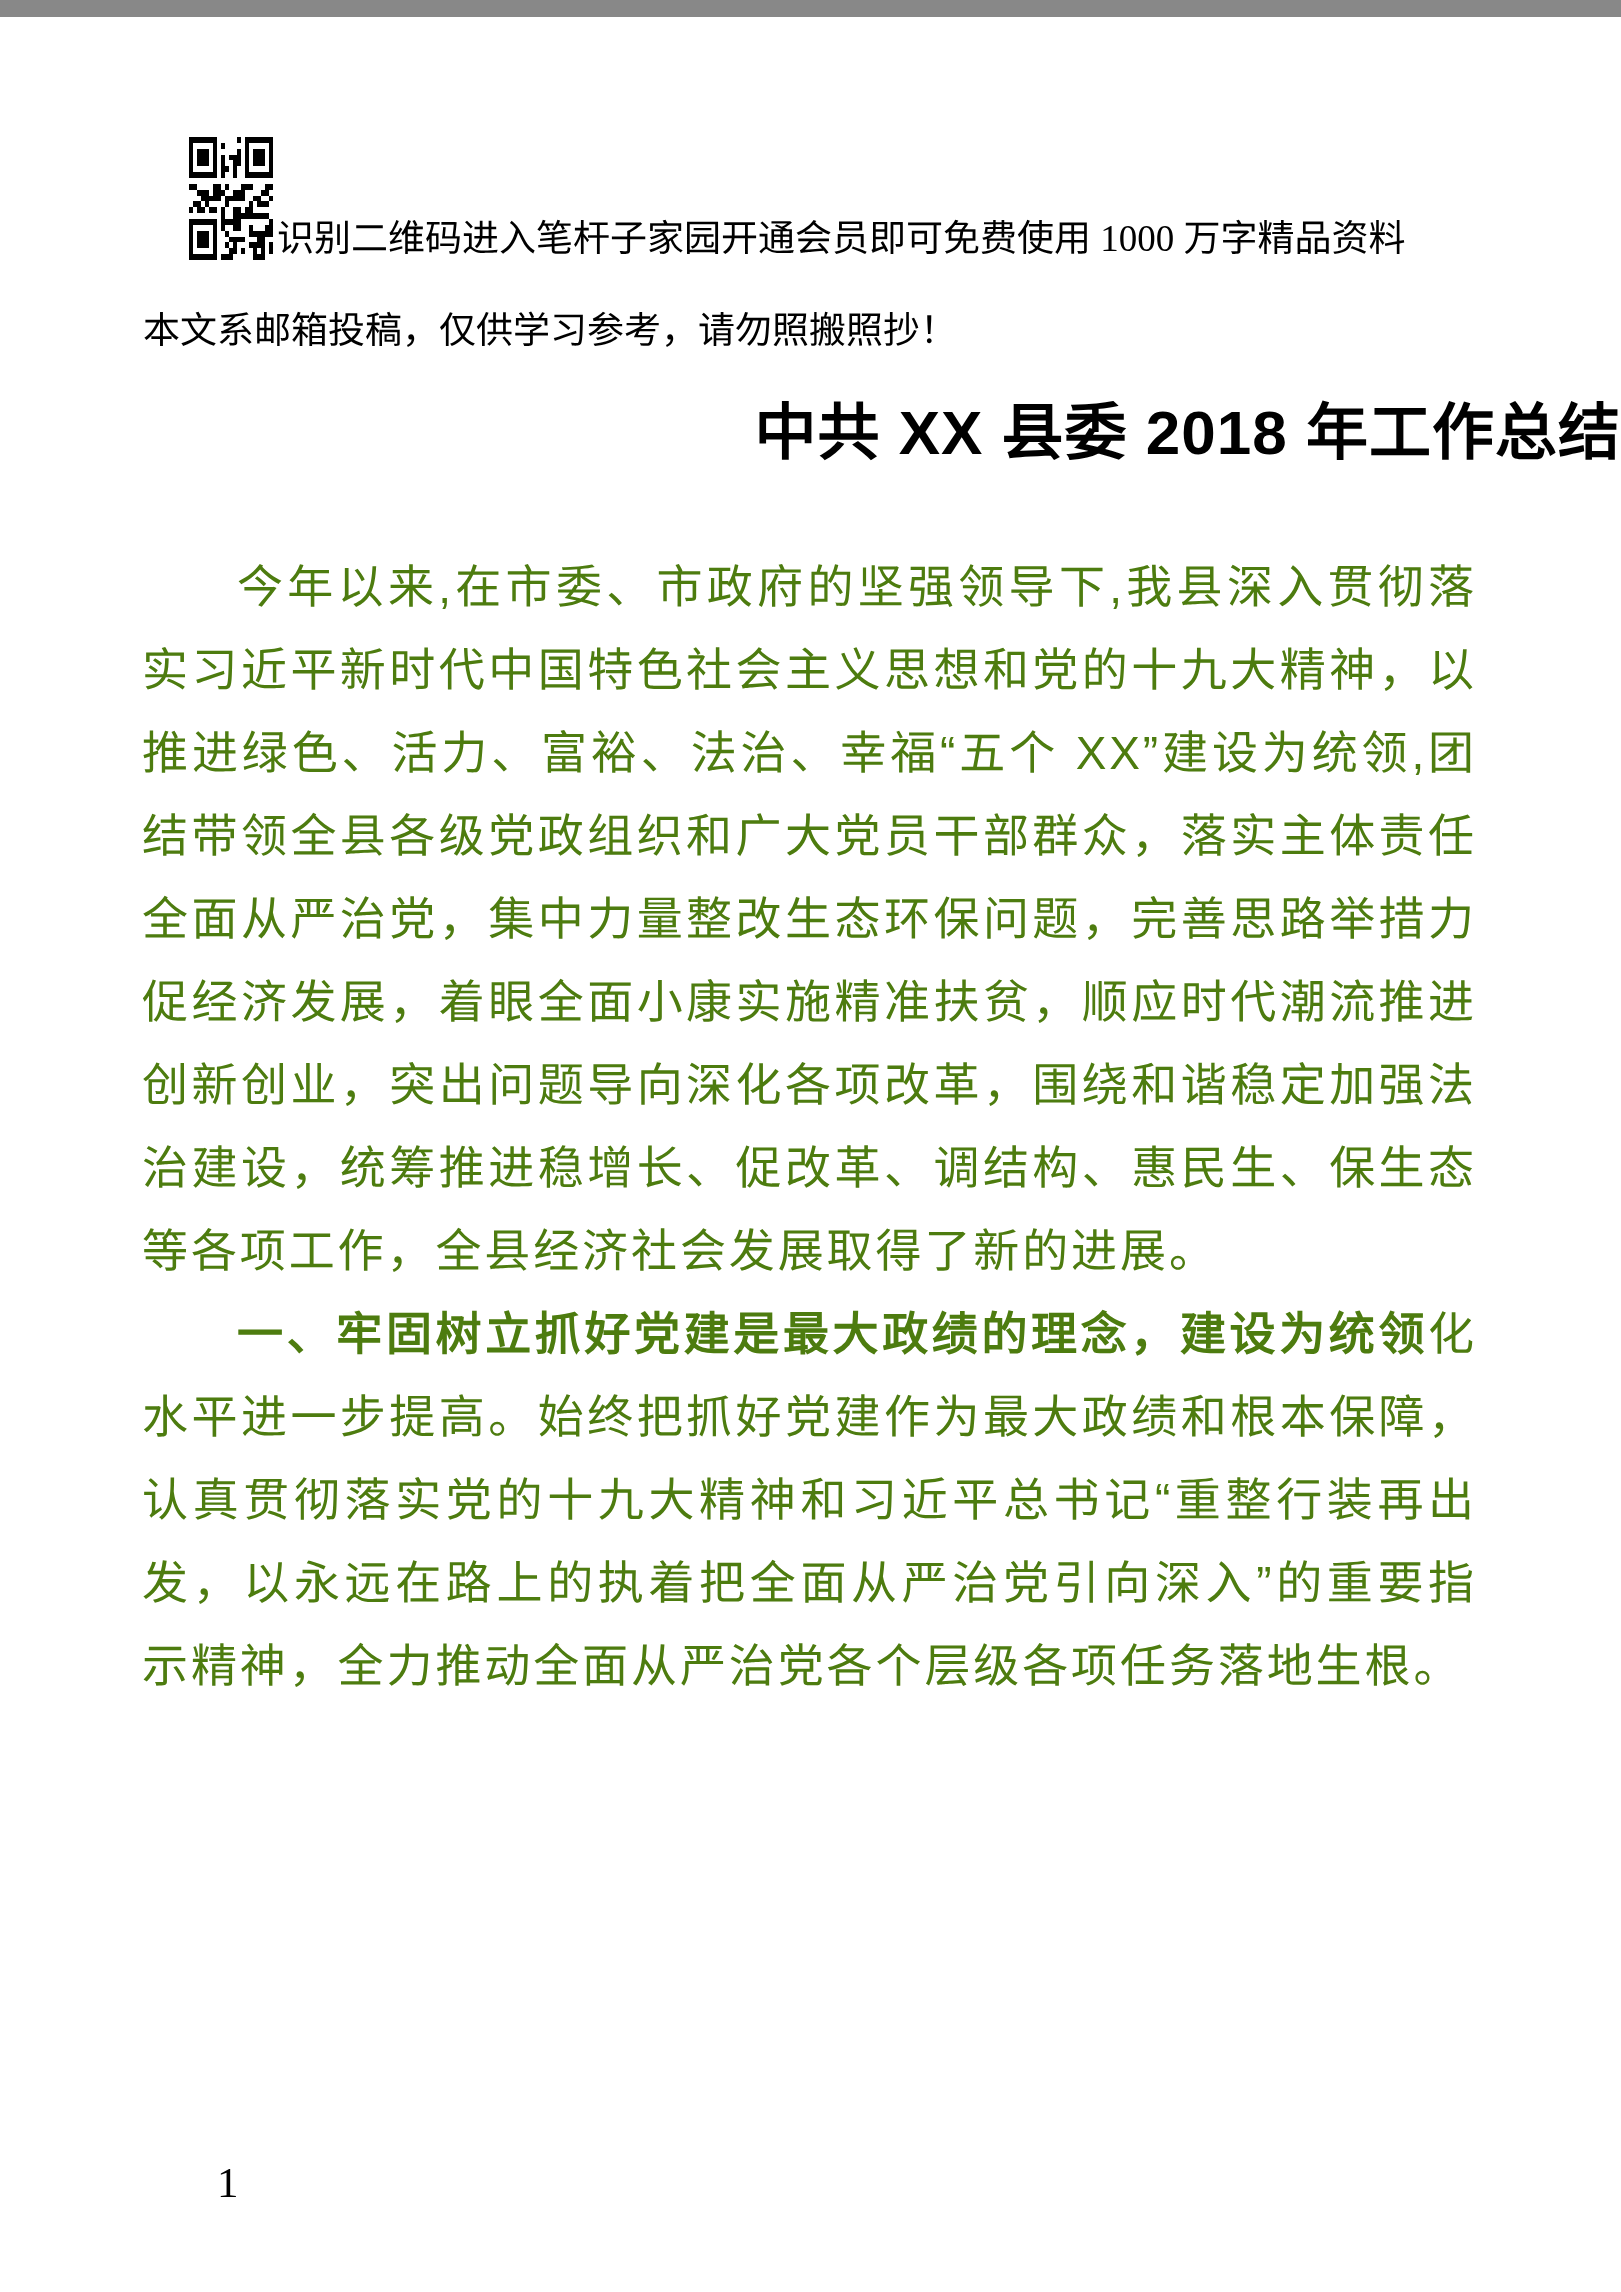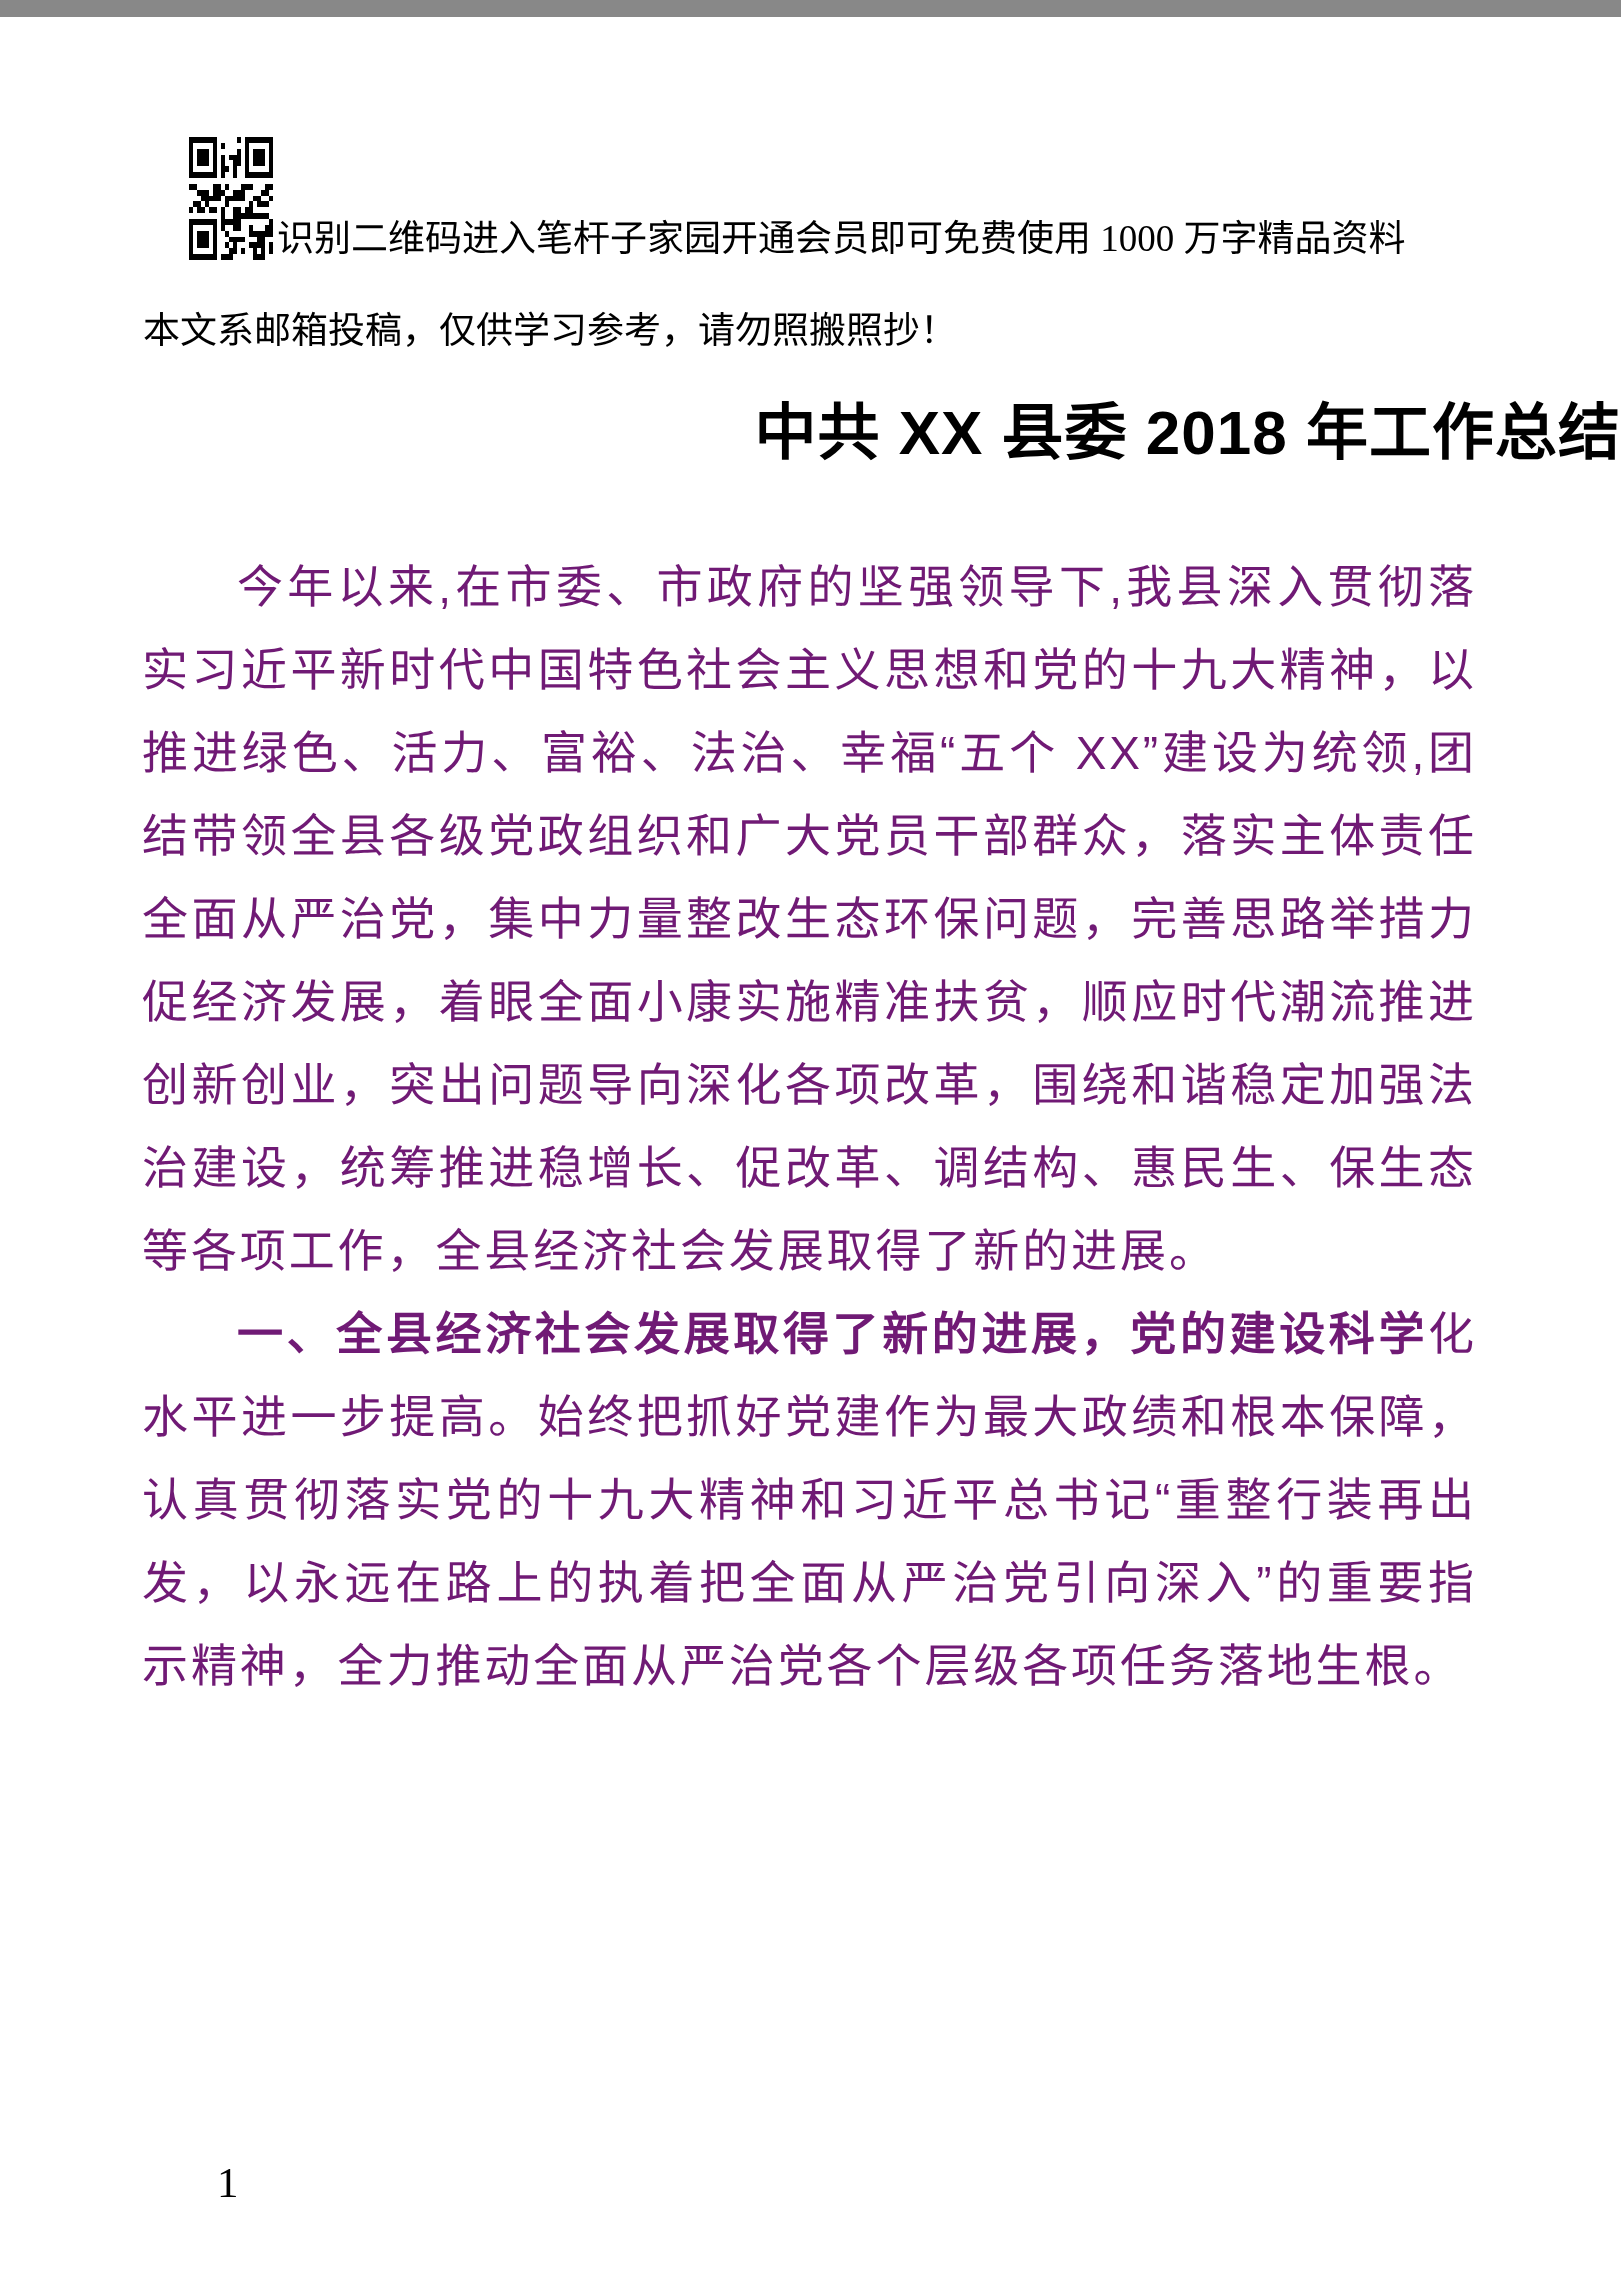--- a/index.html
+++ b/index.html
@@ -40,21 +40,21 @@
   #body-block{
     position:absolute;left:142px;top:529px;width:1335px;
   }
   .para{
     margin:0;
     font-size:46px;
     line-height:83px;
     letter-spacing:2.9px;
     text-align:justify;
     text-justify:inter-character;
-    color:#701a75;
+    color:#4d7c0f;
   }
   .para.indent-normal{text-indent:95px;}
   .para.indent-small{text-indent:49px;}
   .seg-bold{font-weight:bold;}
   .seg-bold.lead{letter-spacing:3.9px;}
   
   #page-number{
     position:absolute;left:217px;top:2140px;
     font-family:"Liberation Serif",serif;
     font-size:43px;line-height:51px;
@@ -82,20 +82,20 @@
 
   <div id="promo">识别二维码进入笔杆子家园开通会员即可免费使用 1000 万字精品资料</div>
 
   <div id="disclaimer">本文系邮箱投稿，仅供学习参考，请勿照搬照抄！</div>
 
   <h1 id="title">中共 XX 县委 2018 年工作总结</h1>
 
   <main id="body-block">
     <p class="para indent-normal"><span class="seg">今年以来,在市委、市政府的坚强领导下,我县深入贯彻落实习近平新时代中国特色社会主义思想和党的十九大精神，以推进绿色、活力、富裕、法治、幸福“五个 XX”建设为统领,团结带领全县各级党政组织和广大党员干部群众，落实主体责任全面从严治党，集中力量整改生态环保问题，完善思路举措力促经济发展，着眼全面小康实施精准扶贫，顺应时代潮流推进创新创业，突出问题导向深化各项改革，围绕和谐稳定加强法治建设，统筹推进稳增长、促改革、调结构、惠民生、保生态等各项工作，全县经济社会发展取得了新的进展。</span></p>
 
-    <p class="para indent-normal"><span class="seg seg-bold">一、全县经济社会发展取得了新的进展，党的建设科学</span><span class="seg">化水平进一步提高。始终把抓好党建作为最大政绩和根本保障，认真贯彻落实党的十九大精神和习近平总书记“重整行装再出发，以永远在路上的执着把全面从严治党引向深入”的重要指示精神，全力推动全面从严治党各个层级各项任务落地生根。</span></p>
+    <p class="para indent-normal"><span class="seg seg-bold">一、牢固树立抓好党建是最大政绩的理念，建设为统领</span><span class="seg">化水平进一步提高。始终把抓好党建作为最大政绩和根本保障，认真贯彻落实党的十九大精神和习近平总书记“重整行装再出发，以永远在路上的执着把全面从严治党引向深入”的重要指示精神，全力推动全面从严治党各个层级各项任务落地生根。</span></p>
 
   </main>
 
   <div id="page-number">1</div>
 
 </div>
 
 
 </body></html>

